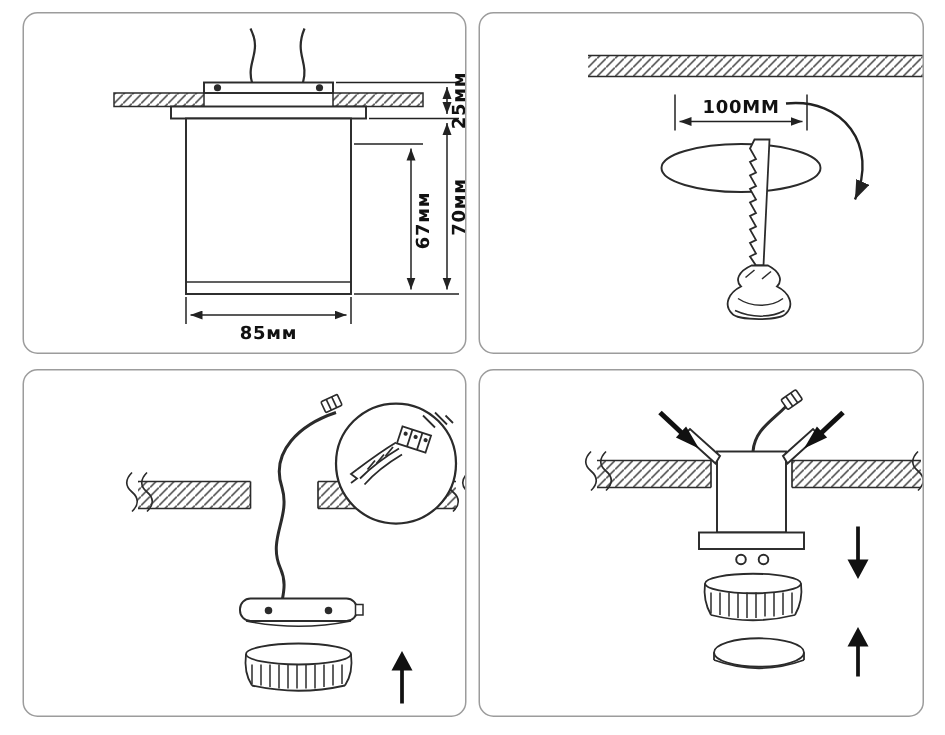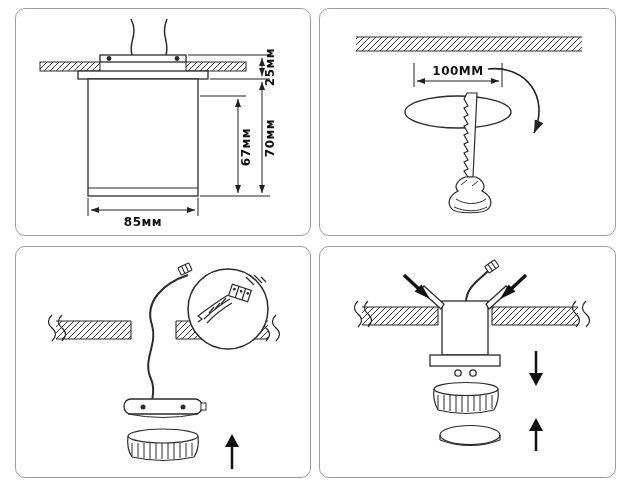--- a/index.html
+++ b/index.html
@@ -5,20 +5,21 @@
   html,body { margin:0; padding:0; background:#fff; }
   .page {
     width:630px; height:490px; background:#fff; box-sizing:border-box;
     padding:8px 15px; display:grid;
     grid-template-columns:296px 297px; grid-template-rows:228px 232px;
     gap:10px 8px; font-family:"DejaVu Sans", sans-serif;
   }
   .panel {
     border:1px solid #9c9c9c; border-radius:10px; background:#fff;
     overflow:hidden;
+    padding-left:36px;
   }
   svg { display:block; }
   .dim {
     font-family:"DejaVu Sans", sans-serif; font-size:12px; font-weight:bold;
     fill:#111; letter-spacing:0.5px;
   }
 </style>
 </head>
 <body>
 

